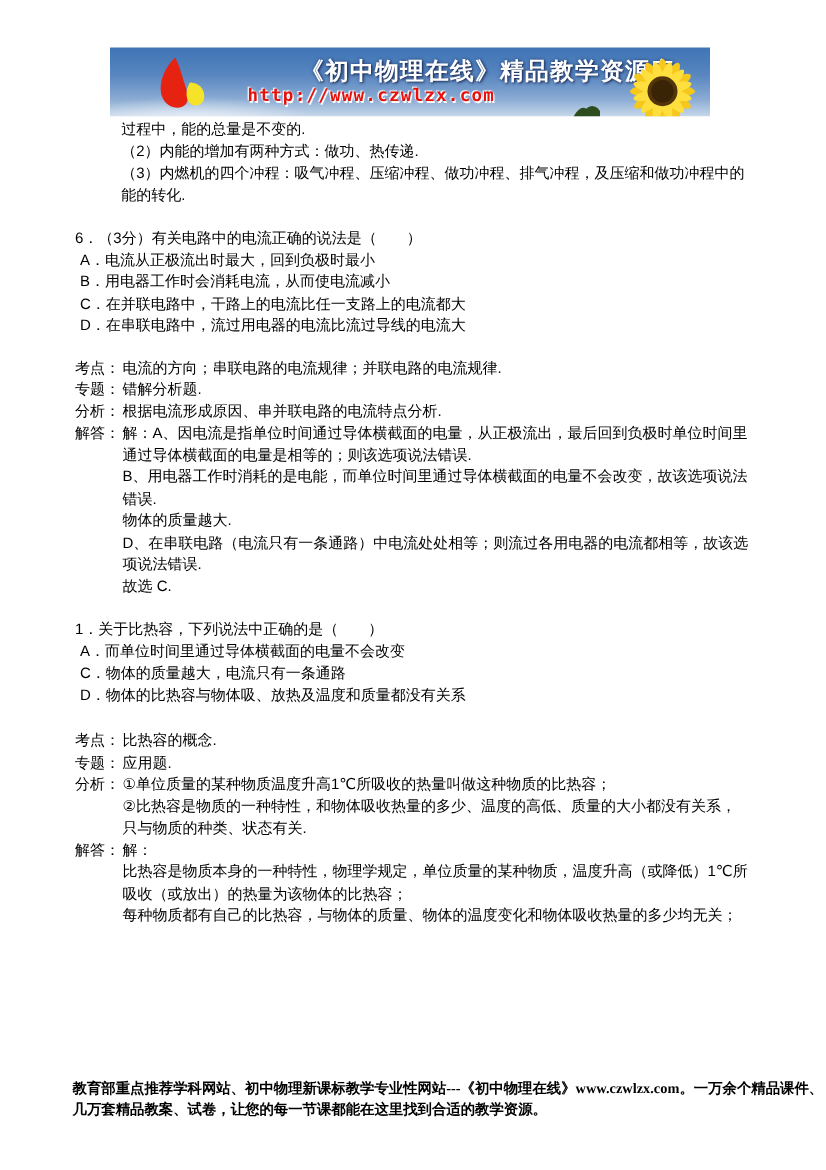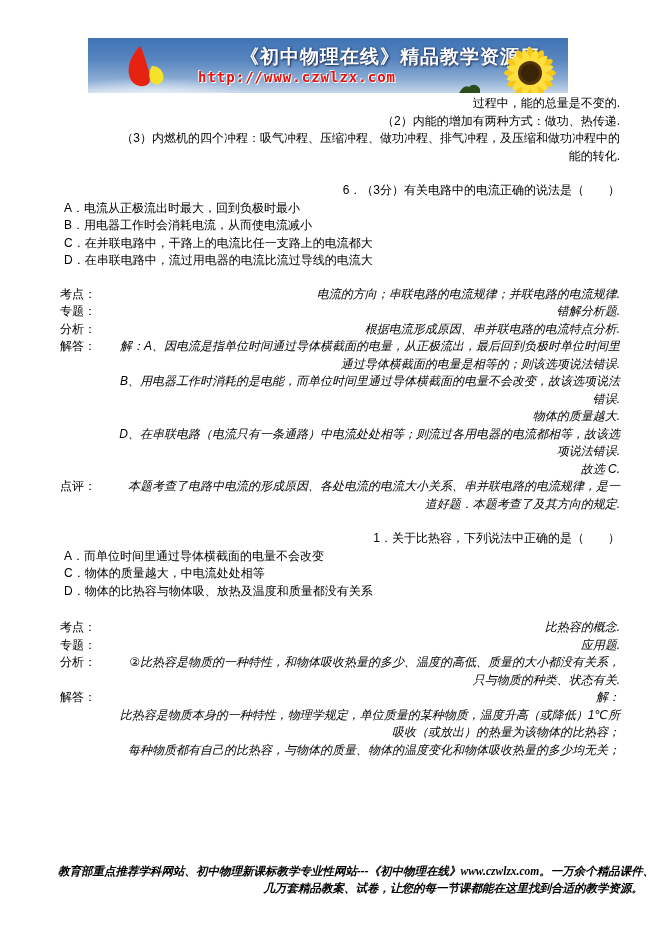--- a/index.html
+++ b/index.html
@@ -34,35 +34,35 @@
     text-shadow:0 0 2px #fff, 1px 1px 0 #fff, -1px -1px 0 rgba(255,255,255,.8);
     white-space:nowrap;
   }
   .sunflower { position:absolute; right:-2px; bottom:-6px; }
   .grass { position:absolute; right:86px; bottom:-2px; }
   
   .content {
     position:absolute; left:60px; top:95px; width:560px;
     font-size:12px; line-height:17.5px;
   }
-  .line { white-space:nowrap;text-align:right; }
+  .line { white-space:nowrap; }
   .indent1 { padding-left:37px; }
   .intro   { margin-bottom:17px; }
   .qblock  { margin-bottom:16px; }
   .qblock.q7gap { margin-bottom:19px; }
   .expl    { margin-bottom:17px; }
   .opt { padding-left:4px; white-space:nowrap; }
   .row { display:flex; }
   .row .label { width:38px; flex:none; white-space:nowrap; }
-  .row .cv { flex:1; min-width:0;font-style:italic; }
+  .row .cv { flex:1; min-width:0; }
   
   .footer {
     position:absolute; left:58px; top:863px; width:585px;
     font-family:"Liberation Serif","DejaVu Serif",serif;
-    font-size:11.5px; font-weight:bold; font-style:italic;
+    font-size:11.5px; font-weight:bold; 
     line-height:17px; white-space:nowrap;
   }
 </style>
 </head>
 <body>
 
 <div class="page">
 
   <div class="banner">
     <div class="cloud"></div>
@@ -141,52 +141,46 @@
           <div class="line">解：A、因电流是指单位时间通过导体横截面的电量，从正极流出，最后回到负极时单位时间里</div>
           <div class="line">通过导体横截面的电量是相等的；则该选项说法错误.</div>
           <div class="line">B、用电器工作时消耗的是电能，而单位时间里通过导体横截面的电量不会改变，故该选项说法</div>
           <div class="line">错误.</div>
           <div class="line">物体的质量越大.</div>
           <div class="line">D、在串联电路（电流只有一条通路）中电流处处相等；则流过各用电器的电流都相等，故该选</div>
           <div class="line">项说法错误.</div>
           <div class="line">故选 C.</div>
         </div>
       </div>
-      <div class="row">
-        <span class="label">点评：</span>
-        <div class="cv">
-          <div class="line">本题考查了电路中电流的形成原因、各处电流的电流大小关系、串并联电路的电流规律，是一</div>
-          <div class="line">道好题．本题考查了及其方向的规定.</div>
-        </div>
-      </div>
     </div>
 
     <div class="qblock q7gap">
       <div class="line">1．关于比热容，下列说法中正确的是（　　）</div>
       <div class="opt">A．而单位时间里通过导体横截面的电量不会改变</div>
-      <div class="opt">C．物体的质量越大，中电流处处相等</div>
+      <div class="opt">C．物体的质量越大，电流只有一条通路</div>
       <div class="opt">D．物体的比热容与物体吸、放热及温度和质量都没有关系</div>
     </div>
 
     <div class="expl">
       <div class="row">
         <span class="label">考点：</span>
         <div class="cv">
             <div class="line">比热容的概念.</div>
           </div>
       </div>
       <div class="row">
         <span class="label">专题：</span>
         <div class="cv">
             <div class="line">应用题.</div>
           </div>
       </div>
       <div class="row">
         <span class="label">分析：</span>
         <div class="cv">
+          <div class="line">①单位质量的某种物质温度升高1℃所吸收的热量叫做这种物质的比热容；</div>
           <div class="line">②比热容是物质的一种特性，和物体吸收热量的多少、温度的高低、质量的大小都没有关系，</div>
           <div class="line">只与物质的种类、状态有关.</div>
         </div>
       </div>
       <div class="row">
         <span class="label">解答：</span>
         <div class="cv">
           <div class="line">解：</div>
           <div class="line">比热容是物质本身的一种特性，物理学规定，单位质量的某种物质，温度升高（或降低）1℃所</div>
           <div class="line">吸收（或放出）的热量为该物体的比热容；</div>

